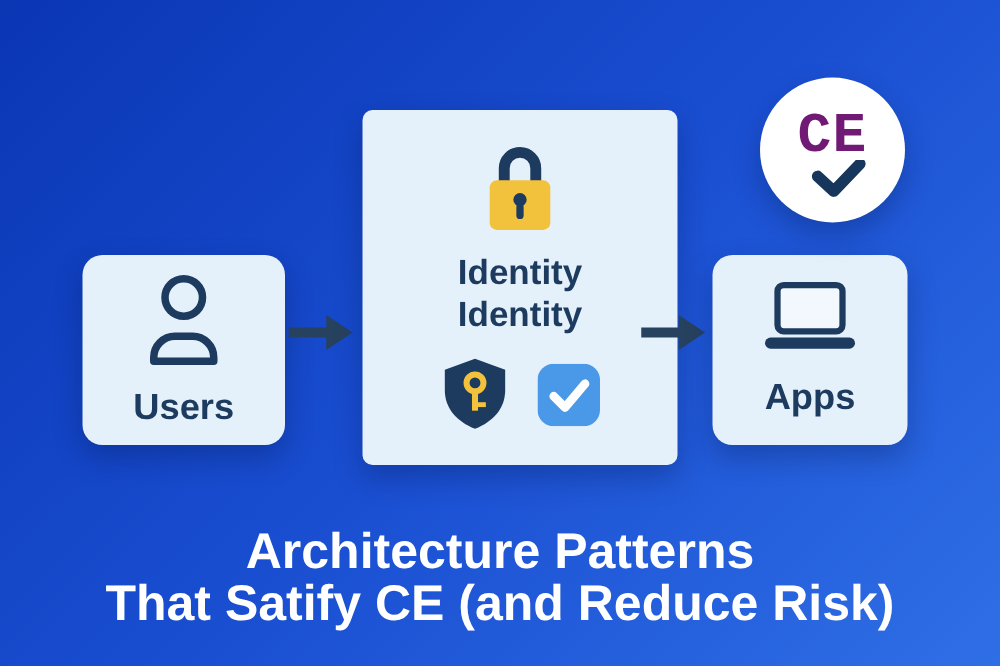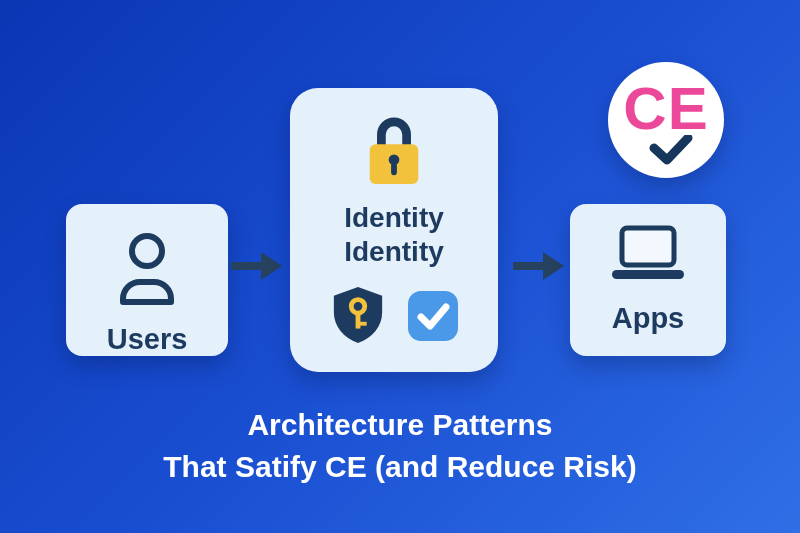--- a/index.html
+++ b/index.html
@@ -18,23 +18,23 @@
     position: absolute;
     background: #e4f0fa;
     border-radius: 16px;
     display: flex;
     flex-direction: column;
     align-items: center;
     justify-content: center;
     box-shadow: 0 10px 22px rgba(0, 18, 70, 0.28);
   }
 
-  .users-box  { left: 66px;  top: 204px; width: 162px; height: 152px; gap: 16px; justify-content: flex-end; }
+  .users-box  { left: 66px;  top: 204px; width: 162px; height: 152px; gap: 16px; }
   .apps-box   { left: 570px; top: 204px; width: 156px; height: 152px; gap: 20px; }
-  .identity-box { left: 290px; top: 88px; width: 208px; height: 284px; gap: 12px; border-radius: 28px; }
+  .identity-box { left: 290px; top: 88px; width: 252px; height: 284px; gap: 12px; border-radius: 8px; }
 
   .box-label {
     color: #1d3a5f;
     font-weight: bold;
     font-size: 29px;
     line-height: 1.1;
     text-align: center;
   }
   .identity-label { font-size: 28px; line-height: 1.2; }
 
@@ -59,38 +59,39 @@
     height: 116px;
     border-radius: 50%;
     background: #ffffff;
     display: flex;
     flex-direction: column;
     align-items: center;
     justify-content: center;
     box-shadow: 0 10px 22px rgba(0, 18, 70, 0.28);
   }
   .ce-text {
-    color: #ec4899;
+    color: #701a75;
     font-weight: bold;
-    font-size: 60px;
+    font-size: 45px;
     line-height: 1;
     letter-spacing: 1px;
     margin-top: 4px;
+    font-family: Liberation Mono, monospace;
   }
   .ce-check { margin-top: -4px; margin-left: 10px; }
 
   .title {
     position: absolute;
     left: 0;
     right: 0;
-    top: 404px;
+    top: 420px;
     text-align: center;
     color: #ffffff;
     font-weight: bold;
-    font-size: 30px;
+    font-size: 40px;
     line-height: 42px;
   }
 </style>
 </head>
 <body>
 
 <div class="canvas">
 
   <div class="box users-box">
     <span class="icon">

